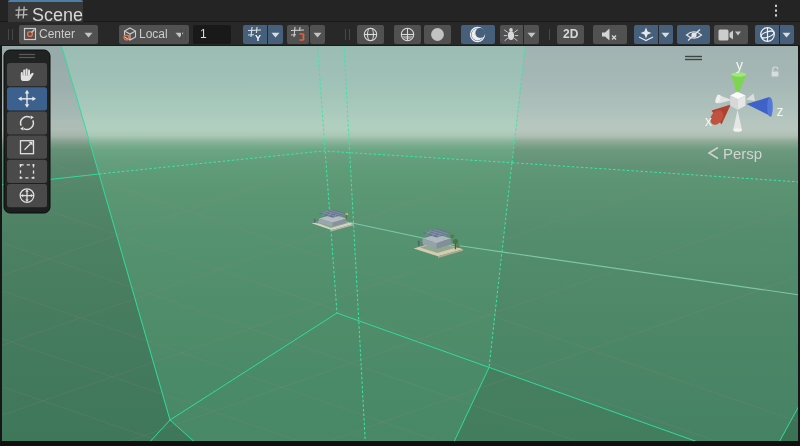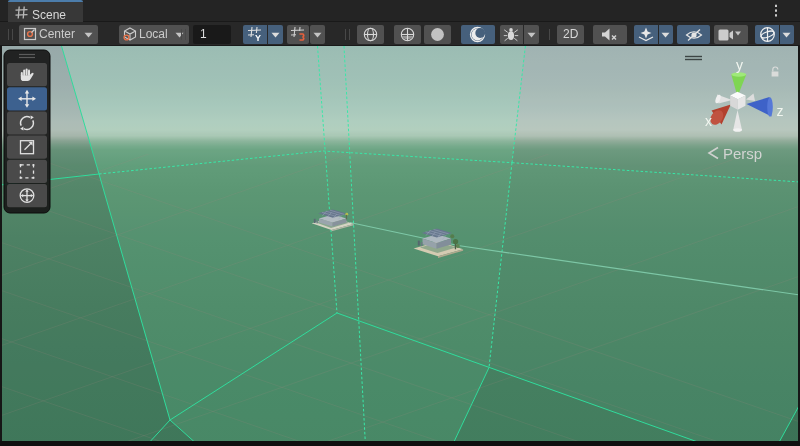--- a/index.html
+++ b/index.html
@@ -1,19 +1,19 @@
 <!DOCTYPE html>
 <html><head>
 <meta charset="utf-8">
 <style>
   html,body{margin:0;padding:0;background:#282828;}
   *{box-sizing:border-box;}
   body{font-family:"Liberation Sans", sans-serif; width:800px; height:446px; overflow:hidden; position:relative;}
   #tabbar{position:absolute;left:0;top:0;width:800px;height:22px;background:#242424;border-bottom:1px solid #191919;}
-  #tab{position:absolute;left:8px;top:0px;width:75px;height:22px;background:#383838;border-top:2px solid #4c7dab;border-radius:2px 2px 0 0;color:#d8d8d8;font-size:12px;line-height:20px;}
+  #tab{position:absolute;left:8px;top:0px;width:75px;height:22px;background:#383838;border-top:2px solid #4c7dab;border-radius:2px 2px 0 0;color:#d8d8d8;font-size:18px;line-height:20px;}
   #tab .icon{position:absolute;left:7px;top:4px;}
   #tab .label{position:absolute;left:24px;top:3px;}
   #kebab{position:absolute;right:17px;top:2px;color:#cccccc;font-size:14px;font-weight:bold;}
   #toolbar{position:absolute;left:0;top:22px;width:800px;height:24px;background:#282828;box-shadow:inset 0 -1px 0 #191919;}
   .btn{position:absolute;top:3px;height:19px;background:#515151;border-radius:2px;color:#ccc;font-size:12px;}
   .btn.blue{background:#46607c;}
   .btn.dark{background:#191919;}
   .sep{position:absolute;top:7px;width:1px;height:11px;background:#484848;}
   #viewport{position:absolute;left:0;top:46px;width:800px;height:400px;}
 </style>
@@ -152,21 +152,21 @@
     </svg>
   </div>
   <div class="btn" style="left:524px;width:15px;border-radius:0 2px 2px 0;">
     <svg width="9" height="6" viewBox="0 0 9 6" style="position:absolute;left:3px;top:7px;">
         <path d="M0.5 0.8 L8.5 0.8 L4.5 5.5 Z" fill="#c4c4c4"></path>
       </svg>
   </div>
   <div class="sep" style="left:549px"></div>
 
   <div class="btn" style="left:557px;width:27px;">
-      <span style="position:absolute;left:6px;top:2px;font-weight:normal;color:#d8d8d8;">2D</span>
+      <span style="position:absolute;left:6px;top:2px;font-weight:bold;color:#d8d8d8;">2D</span>
     </div>
 
   <div class="btn" style="left:593px;width:34px;">
     <svg width="17" height="15" viewBox="0 0 17 15" style="position:absolute;left:8px;top:2px;">
       <path d="M1 5.5 L4 5.5 L8.5 1.5 L8.5 13.5 L4 9.5 L1 9.5 Z" fill="#d4d4d4"></path>
       <g stroke="#d4d4d4" stroke-width="1.4">
           <line x1="11" y1="8.5" x2="15" y2="12.5"></line>
           <line x1="15" y1="8.5" x2="11" y2="12.5"></line>
         </g>
     </svg>

